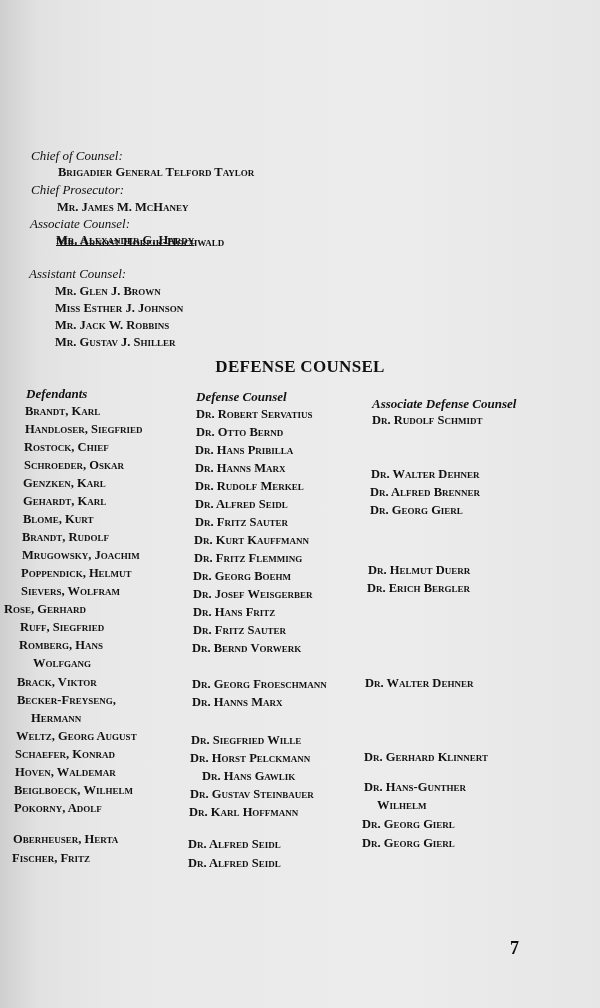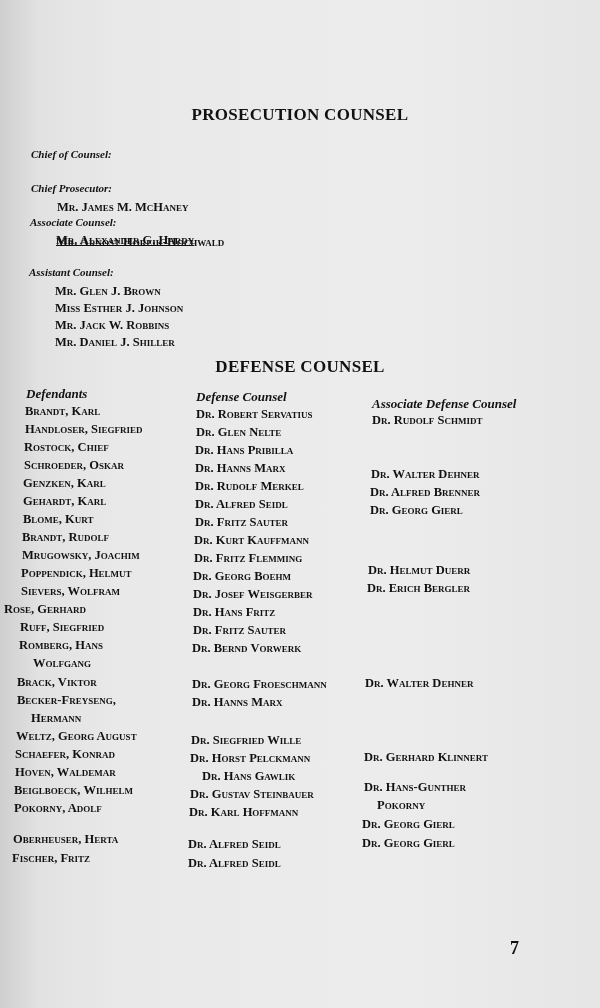--- a/index.html
+++ b/index.html
@@ -10,22 +10,22 @@
     color: #111;
     position: relative;
   }
   .page { position: absolute; inset: 0; }
   .h1 {
     position: absolute; left: 0; width: 600px; text-align: center;
     font-family: "Liberation Serif", serif; font-weight: bold;
     font-size: 17px; letter-spacing: 0.3px;
   }
   .role {
-    position: absolute; font-style: italic; font-weight: bold;
-    font-size: 11px; font-family: "Liberation Serif", serif;
+    position: absolute; font-style: italic; font-weight: normal;
+    font-size: 13px; font-family: "Liberation Serif", serif;
   }
   .name {
     position: absolute; font-size: 12.5px; font-variant: small-caps; font-weight: bold;
     white-space: nowrap;
   }
   .colhead {
     position: absolute; font-style: italic; font-weight: bold; font-size: 13px;
     white-space: nowrap;
   }
   .pagenum {
@@ -36,36 +36,36 @@
     transform: scaleX(-1); left: 240px;
   }
 </style>
 </head>
 <body>
 
 <div class="page">
 
   <div class="ghost" style="top:40px;">&nbsp;</div>
 
-  <div class="h1" style="top:105px;">PROSECUTION COUNSEL</div>
 
   <div class="role" style="left:31px; top:148px;">Chief of Counsel:</div>
+  <div class="name" style="left:58px; top:165px;">Brigadier General Telford Taylor</div>
 
   <div class="role" style="left:31px; top:182px;">Chief Prosecutor:</div>
   <div class="name" style="left:57px; top:200px;">Mr. James M. McHaney</div>
 
   <div class="role" style="left:30px; top:216px;">Associate Counsel:</div>
   <div class="name" style="left:56px; top:233px;text-decoration:underline;">Mr. Alexander G. Hardy</div>
   <div class="name" style="left:56px; top:235px;">Mr. Arnost Horlik-Hochwald</div>
 
   <div class="role" style="left:29px; top:266px;">Assistant Counsel:</div>
   <div class="name" style="left:55px; top:284px;">Mr. Glen J. Brown</div>
   <div class="name" style="left:55px; top:301px;">Miss Esther J. Johnson</div>
   <div class="name" style="left:55px; top:318px;">Mr. Jack W. Robbins</div>
-  <div class="name" style="left:55px; top:335px;">Mr. Daniel J. Shiller</div>
+  <div class="name" style="left:55px; top:335px;">Mr. Gustav J. Shiller</div>
 
   <div class="h1" style="top:357px;">DEFENSE COUNSEL</div>
 
   <div class="colhead" style="left:26px; top:386px;">Defendants</div>
   <div class="colhead" style="left:196px; top:389px;">Defense Counsel</div>
   <div class="colhead" style="left:372px; top:396px;">Associate Defense Counsel</div>
 
   <div class="name" style="left:25px; top:404px;">Brandt, Karl</div>
   <div class="name" style="left:25px; top:422px;">Handloser, Siegfried</div>
   <div class="name" style="left:24px; top:440px;">Rostock, Chief</div>
@@ -86,21 +86,21 @@
   <div class="name" style="left:31px; top:711px;">Hermann</div>
   <div class="name" style="left:16px; top:729px;">Weltz, Georg August</div>
   <div class="name" style="left:15px; top:747px;">Schaefer, Konrad</div>
   <div class="name" style="left:15px; top:765px;">Hoven, Waldemar</div>
   <div class="name" style="left:14px; top:783px;">Beiglboeck, Wilhelm</div>
   <div class="name" style="left:14px; top:801px;">Pokorny, Adolf</div>
   <div class="name" style="left:13px; top:832px;">Oberheuser, Herta</div>
   <div class="name" style="left:12px; top:851px;">Fischer, Fritz</div>
 
   <div class="name" style="left:196px; top:407px;">Dr. Robert Servatius</div>
-  <div class="name" style="left:196px; top:425px;">Dr. Glen Nelte</div>
+  <div class="name" style="left:196px; top:425px;">Dr. Otto Bernd</div>
   <div class="name" style="left:195px; top:443px;">Dr. Hans Pribilla</div>
   <div class="name" style="left:195px; top:461px;">Dr. Hanns Marx</div>
   <div class="name" style="left:195px; top:479px;">Dr. Rudolf Merkel</div>
   <div class="name" style="left:195px; top:497px;">Dr. Alfred Seidl</div>
   <div class="name" style="left:195px; top:515px;">Dr. Fritz Sauter</div>
   <div class="name" style="left:194px; top:533px;">Dr. Kurt Kauffmann</div>
   <div class="name" style="left:194px; top:551px;">Dr. Fritz Flemming</div>
   <div class="name" style="left:193px; top:569px;">Dr. Georg Boehm</div>
   <div class="name" style="left:193px; top:587px;">Dr. Josef Weisgerber</div>
   <div class="name" style="left:193px; top:605px;">Dr. Hans Fritz</div>
@@ -118,18 +118,18 @@
 
   <div class="name" style="left:372px; top:413px;">Dr. Rudolf Schmidt</div>
   <div class="name" style="left:371px; top:467px;">Dr. Walter Dehner</div>
   <div class="name" style="left:370px; top:485px;">Dr. Alfred Brenner</div>
   <div class="name" style="left:370px; top:503px;">Dr. Georg Gierl</div>
   <div class="name" style="left:368px; top:563px;">Dr. Helmut Duerr</div>
   <div class="name" style="left:367px; top:581px;">Dr. Erich Bergler</div>
   <div class="name" style="left:365px; top:676px;">Dr. Walter Dehner</div>
   <div class="name" style="left:364px; top:750px;">Dr. Gerhard Klinnert</div>
   <div class="name" style="left:364px; top:780px;">Dr. Hans-Gunther</div>
-  <div class="name" style="left:377px; top:798px;">Pokorny</div>
+  <div class="name" style="left:377px; top:798px;">Wilhelm</div>
   <div class="name" style="left:362px; top:817px;">Dr. Georg Gierl</div>
   <div class="name" style="left:362px; top:836px;">Dr. Georg Gierl</div>
 
   <div class="pagenum">7</div>
 </div>
 
 </body></html>

